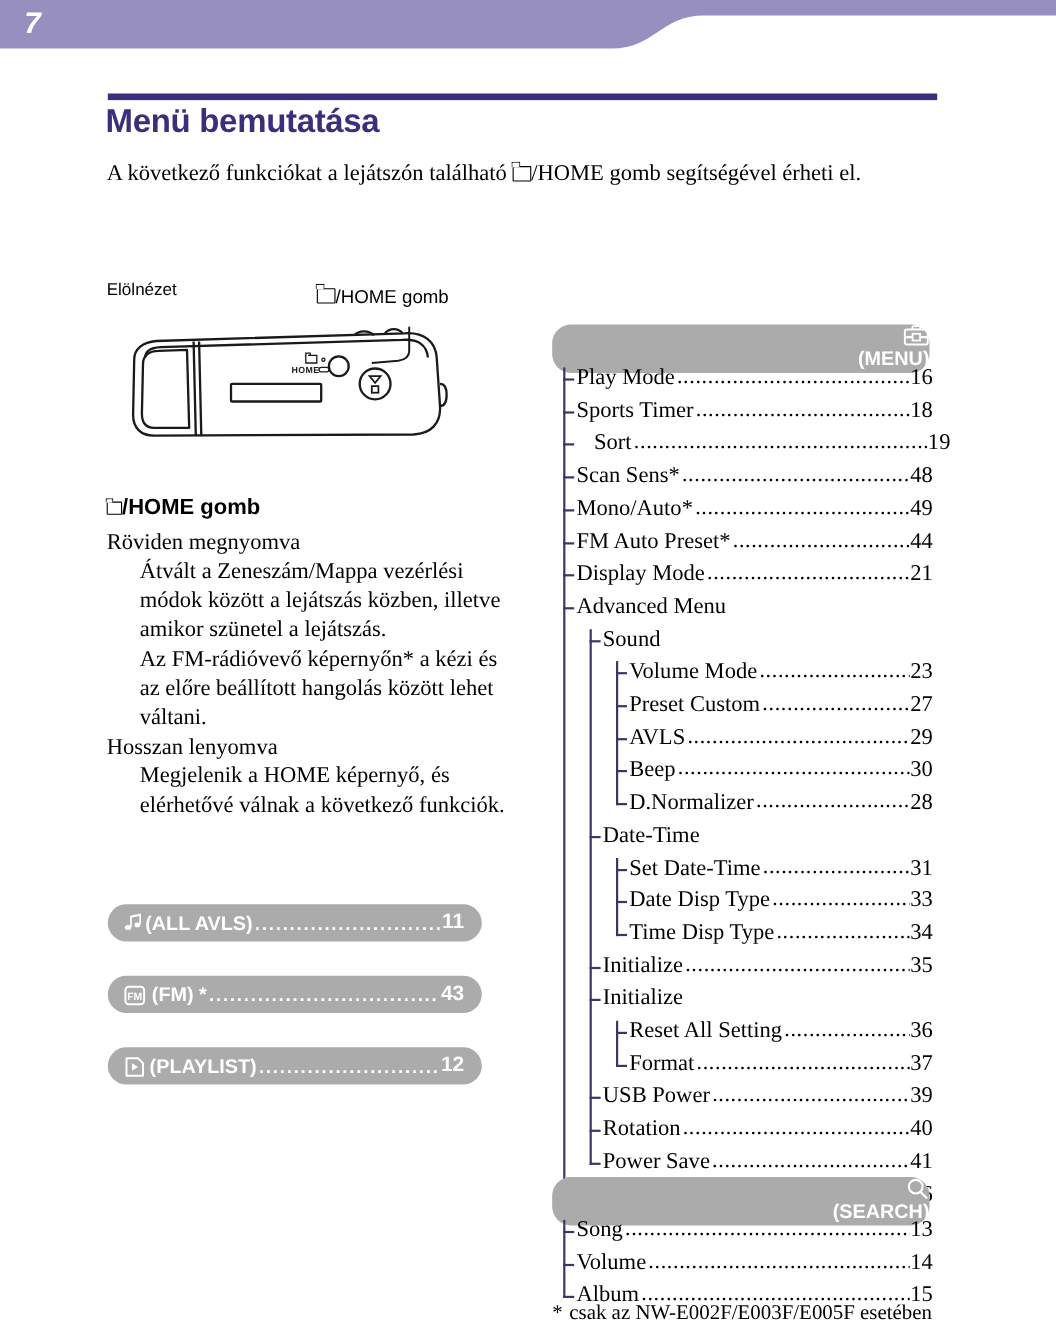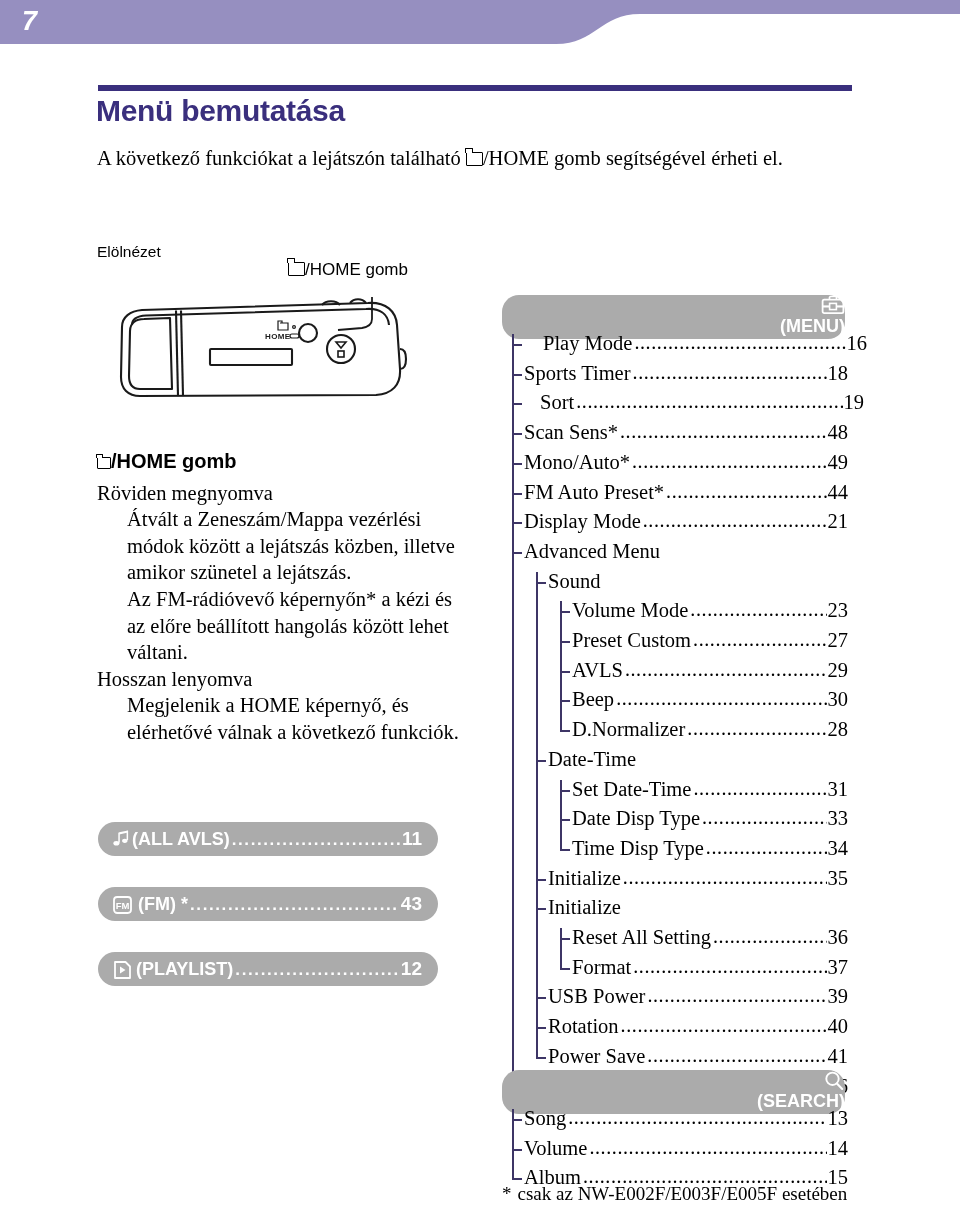--- a/index.html
+++ b/index.html
@@ -56,21 +56,21 @@
     border-bottom:none;border-radius:1px 1px 0 0;
     box-sizing:border-box;background:#fff;
   }
   .folder-glyph.big{width:17px;height:14px;vertical-align:-1px;}
   .folder-glyph.big:after{width:8px;height:5px;top:-5.2px;}
 
   
   #left-col{position:absolute;left:0;top:0;width:490px;height:1155px;}
 
   #front-view-label{
-    position:absolute;left:97px;top:191px;
+    position:absolute;left:97px;top:203px;
     font-family:"Liberation Sans", sans-serif;
     font-size:15.5px;color:#000;
   }
   #callout-label{
     position:absolute;left:288px;top:208px;
     font-family:"Liberation Sans", sans-serif;
     font-size:17px;color:#000;white-space:nowrap;
   }
   #device-art{position:absolute;left:110px;top:245px;width:300px;height:110px;}
 
@@ -284,21 +284,21 @@
           <path d="M8.5 4.2 V2.6 C8.5 1.9 9 1.5 9.7 1.5 H14.3 C15 1.5 15.5 1.9 15.5 2.6 V4.2" fill="none" stroke="#ffffff" stroke-width="1.7"></path>
           <rect x="1.6" y="4.6" width="20.8" height="13.6" rx="1.6" fill="none" stroke="#ffffff" stroke-width="1.8"></rect>
           <rect x="8.6" y="8.4" width="6.8" height="6.2" fill="none" stroke="#ffffff" stroke-width="1.6"></rect>
           <rect x="1.6" y="10.4" width="7" height="2.1" fill="#ffffff"></rect>
           <rect x="15.4" y="10.4" width="7" height="2.1" fill="#ffffff"></rect>
         </svg>
       </span>
       <span class="sp-label">(MENU)</span>
     </div>
     <div class="tree" id="menu-tree">
-        <div class="titem" style="left: 22px; top: 1px; width: 324px; margin-left: 19px;">
+        <div class="titem" style="left: 22px; top: 1px; width: 324px;">
           <span class="tname">Play Mode</span>
           <span class="tdots">..........................................................................................</span>
           <span class="tpage">16</span>
         </div>
         <div class="titem" style="left: 22px; top: 30.7px; width: 324px;">
           <span class="tname">Sports Timer</span>
           <span class="tdots">..........................................................................................</span>
           <span class="tpage">18</span>
         </div>
         <div class="titem" style="left: 22px; top: 60.4px; width: 324px; margin-left: 16px;">

